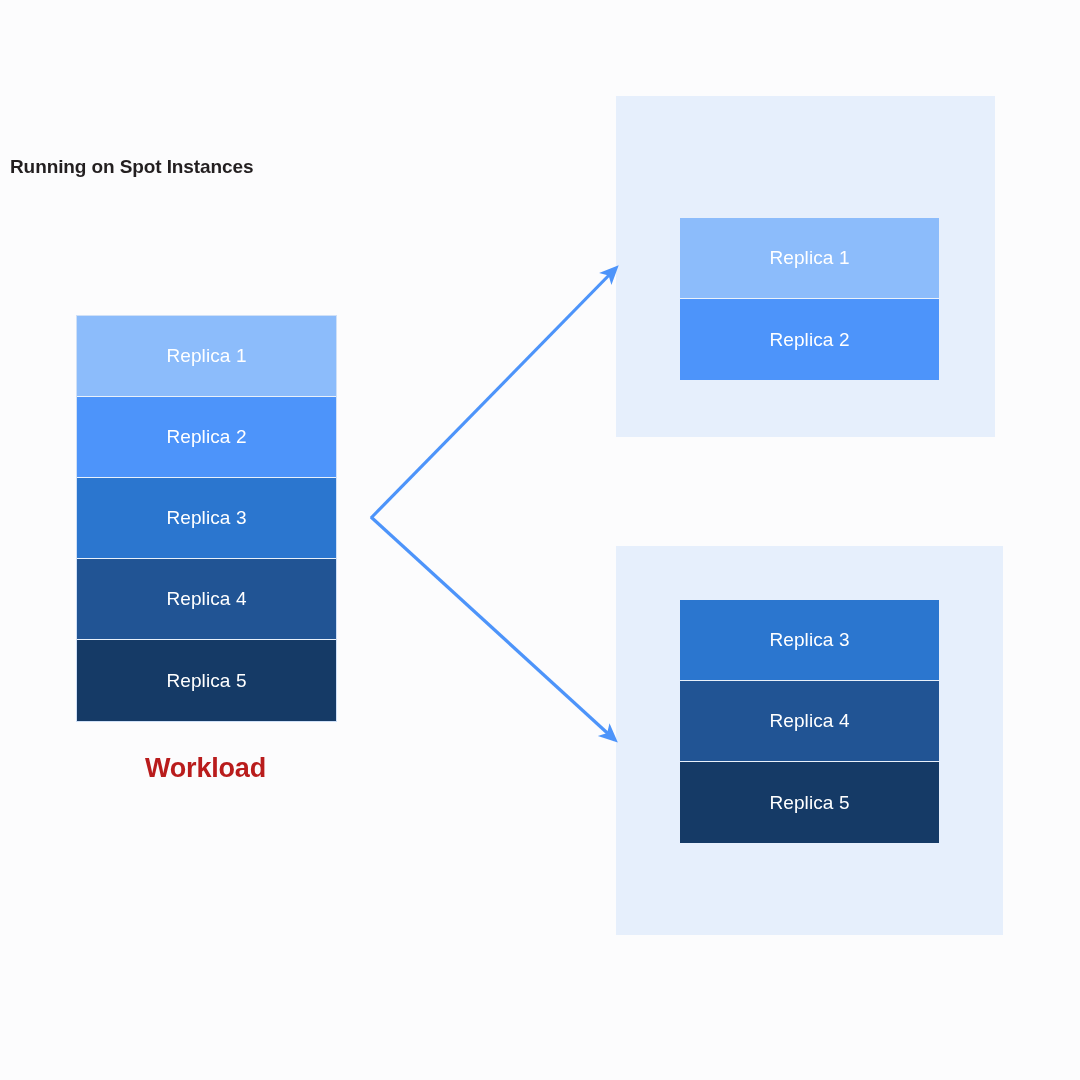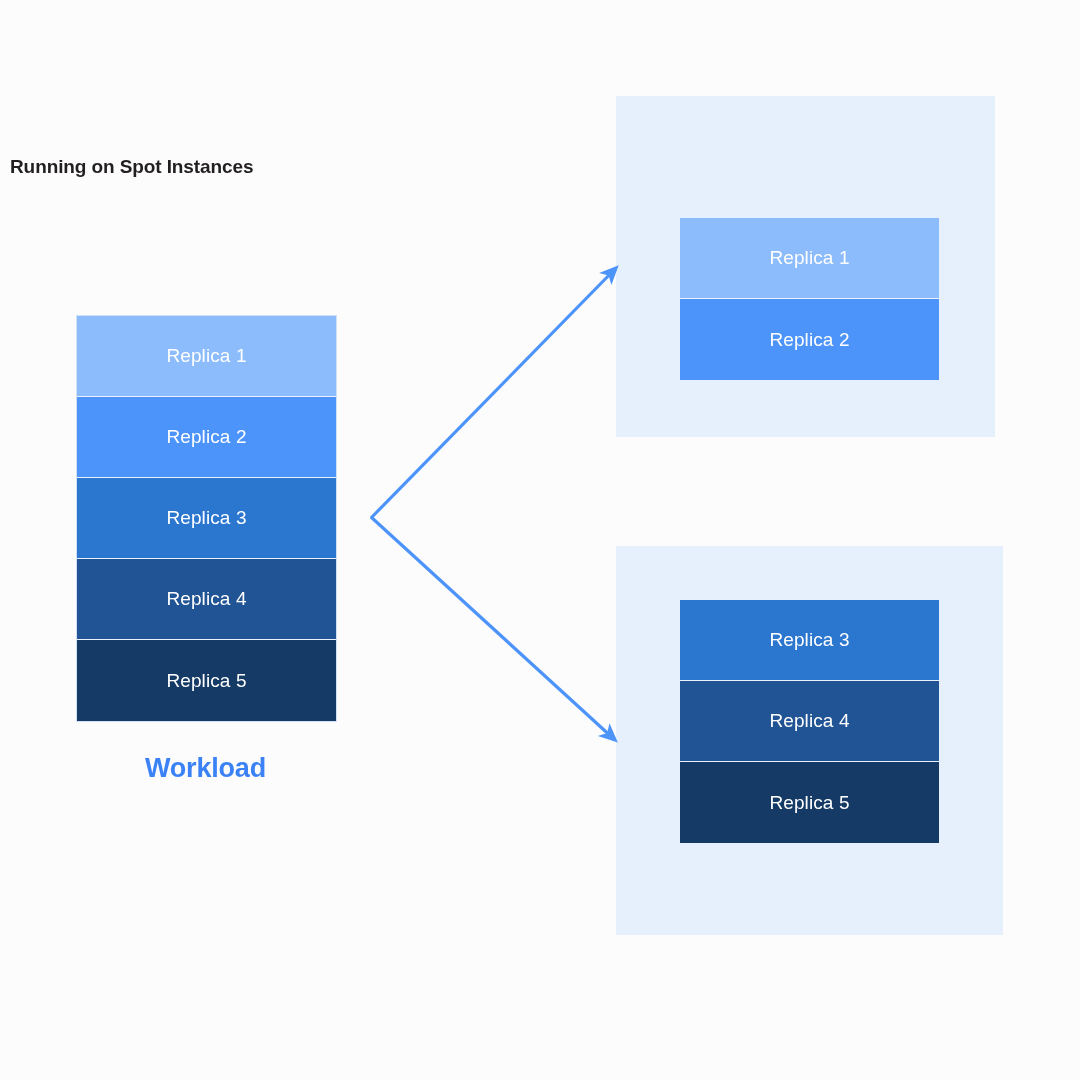--- a/index.html
+++ b/index.html
@@ -45,21 +45,21 @@
     border-bottom: 1px solid #e9f1fb;
   }
   .replica-band:last-child { border-bottom: none; }
 
   #workload-caption {
     margin-top: 31px;
     width: 259px;
     text-align: center;
     font-size: 27px;
     font-weight: bold;
-    color: #3b82f6;
+    color: #b91c1c;
     letter-spacing: -0.2px;
   }
 
   
   .pool-panel {
     position: absolute;
     background: #e6effc;
   }
   #spot-panel {
     left: 616px;

